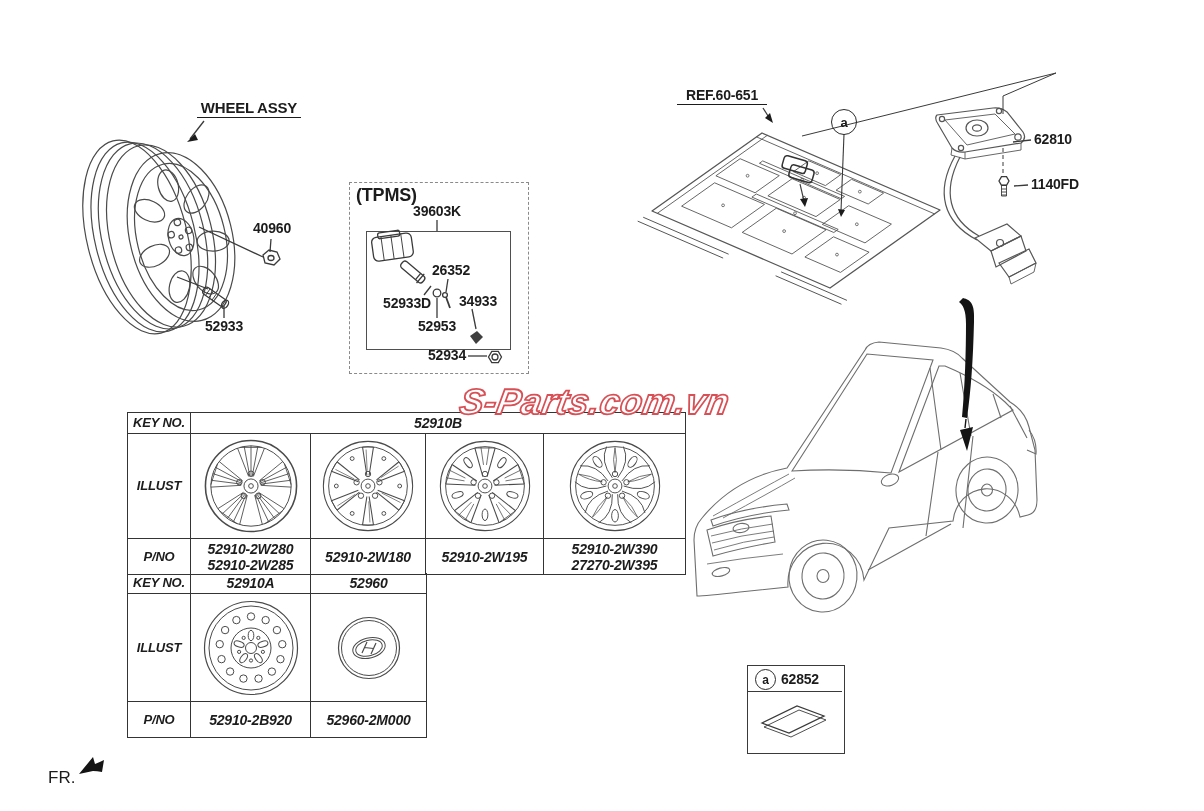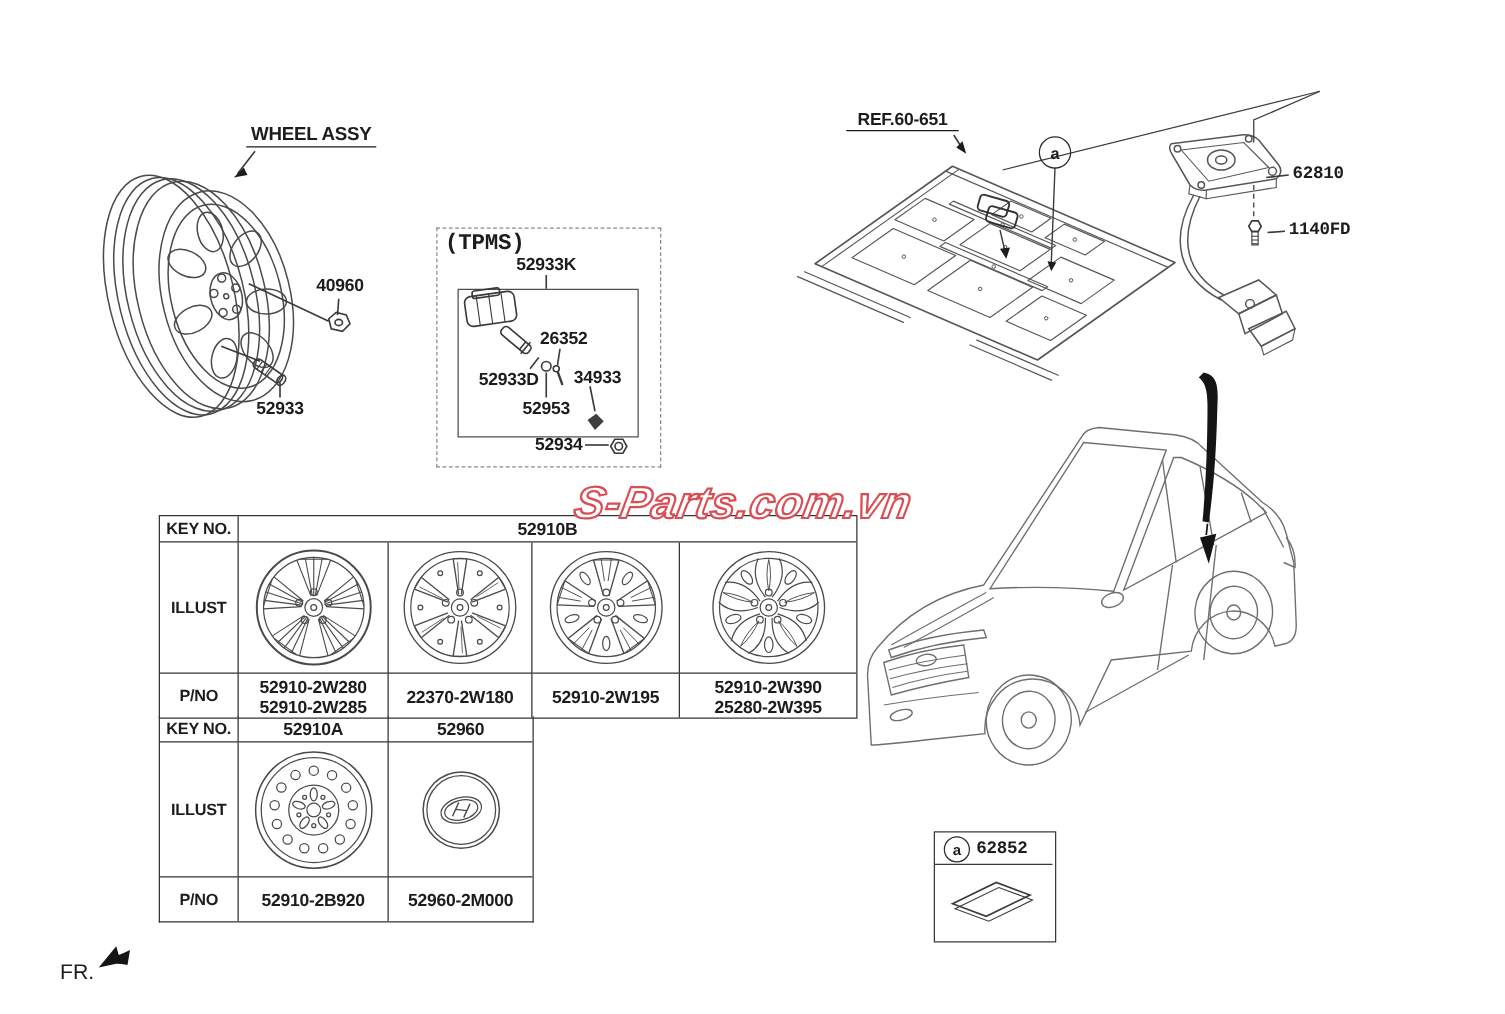--- a/index.html
+++ b/index.html
@@ -1,36 +1,36 @@
 <!DOCTYPE html>
 <html><head>
 <meta charset="utf-8">
 <style>
   html,body{margin:0;padding:0;background:#fff;}
   #stage{position:relative;width:1204px;height:811px;background:#fff;overflow:hidden;
          font-family:"Liberation Sans",sans-serif;color:#1c1c1c;padding-left:48px;}
   .abs{position:absolute;}
   .plabel{position:absolute;font-size:14px;font-weight:700;letter-spacing:-0.2px;
           text-align:center;white-space:nowrap;z-index:7;color:#1c1c1c;}
-  .plabel.left{text-align:left;font-family:Liberation Mono, monospace;}
+  .plabel.left{text-align:left;}
   .underline{border-bottom:1.6px solid #1c1c1c;padding-bottom:1px;}
   .callout{position:absolute;border:1.6px solid #2b2b2b;border-radius:50%;
            display:flex;align-items:center;justify-content:center;
            font-size:13px;font-weight:700;z-index:7;background:transparent;}
   .box-dashed{position:absolute;border:1.6px dashed #8a8a8a;z-index:2;}
   .box-solid{position:absolute;border:1.6px solid #4f4f4f;z-index:2;}
   svg{position:absolute;overflow:visible;}
   .draw{z-index:3;}
   .overlay{z-index:5;}
   .wm{z-index:9;}
   
   .grid{position:absolute;display:grid;border:1.8px solid #343434;z-index:4;background:transparent;}
   .cell{border-right:1.8px solid #343434;border-bottom:1.8px solid #343434;
         display:flex;flex-direction:column;align-items:center;justify-content:center;
-        font-size:14px;font-weight:700;letter-spacing:-0.2px;line-height:16px;}
+        font-size:14px;font-weight:700;letter-spacing:-0.2px;line-height:16px;font-style:italic;}
   .cell.lastcol{border-right:none;}
   .cell.lastrow{border-bottom:none;}
   .cell .ln{display:block;}
   #grid2{border-top:none;}
   .frlabel{position:absolute;font-size:17px;font-weight:400;z-index:7;}
 </style>
 </head>
 <body>
 
 <div id="stage">
@@ -212,21 +212,21 @@
   </svg>
 
   <div class="box-dashed" style="left:349px;top:182px;width:178px;height:190px"></div>
   <div class="box-solid" style="left:366px;top:231px;width:143px;height:117px"></div>
 
   <div class="plabel underline" style="left:197px;top:99px;width:104px;font-size:15px">WHEEL ASSY</div>
   <div class="plabel" style="left:248px;top:220px;width:48px">40960</div>
   <div class="plabel" style="left:200px;top:318px;width:48px">52933</div>
 
   <div class="plabel left" style="left:356px;top:185px;font-size:18px">(TPMS)</div>
-  <div class="plabel" style="left:410px;top:203px;width:54px">52933K</div>
+  <div class="plabel" style="left:410px;top:203px;width:54px">39603K</div>
   <div class="plabel" style="left:429px;top:262px;width:44px">26352</div>
   <div class="plabel" style="left:379px;top:295px;width:56px">52933D</div>
   <div class="plabel" style="left:455px;top:293px;width:46px">34933</div>
   <div class="plabel" style="left:414px;top:318px;width:46px">52953</div>
   <div class="plabel" style="left:424px;top:347px;width:46px">52934</div>
 
   <div class="plabel underline" style="left:677px;top:87px;width:90px">REF.60-651</div>
   <div class="callout" style="left:831px;top:109px;width:24px;height:24px">a</div>
   <div class="plabel left" style="left:1034px;top:131px;width:54px">62810</div>
   <div class="plabel left" style="left:1031px;top:176px;width:60px">1140FD</div>
@@ -402,28 +402,28 @@
           <circle cx="42.65268434634409" cy="60.112712429686844" r="2.8"></circle>
           <circle cx="38.11179354631058" cy="46.137287570313156" r="2.8"></circle>
         </svg>
       </div>
     <div class="cell lastrow" style="font-size:13px">P/NO</div>
     <div class="cell lastrow">
       <span class="ln">52910-2W280</span>
       <span class="ln">52910-2W285</span>
     </div>
     <div class="cell lastrow">
-      <span class="ln">22370-2W180</span>
+      <span class="ln">52910-2W180</span>
     </div>
     <div class="cell lastrow">
       <span class="ln">52910-2W195</span>
     </div>
     <div class="cell lastrow lastcol">
       <span class="ln">52910-2W390</span>
-      <span class="ln">25280-2W395</span>
+      <span class="ln">27270-2W395</span>
     </div>
   </div>
 
   <div id="grid2" class="grid" style="left:127px;top:573px;grid-template-columns:63px 120px 115px;grid-template-rows:21px 108px 35px;width:298px">
     <div class="cell" style="font-size:13px">KEY NO.</div>
     <div class="cell">52910A</div>
     <div class="cell lastcol">52960</div>
     <div class="cell" style="font-size:13px">ILLUST</div>
     <div class="cell">
         <svg width="100" height="100" viewBox="0 0 100 100" fill="none" stroke="#4a4a4a">

